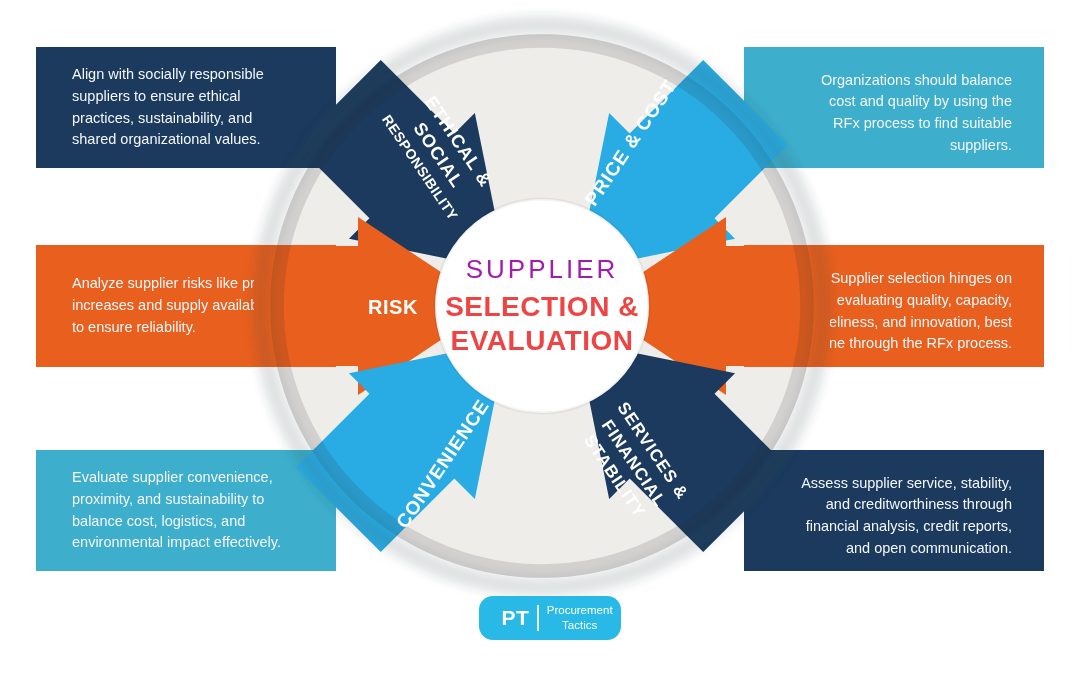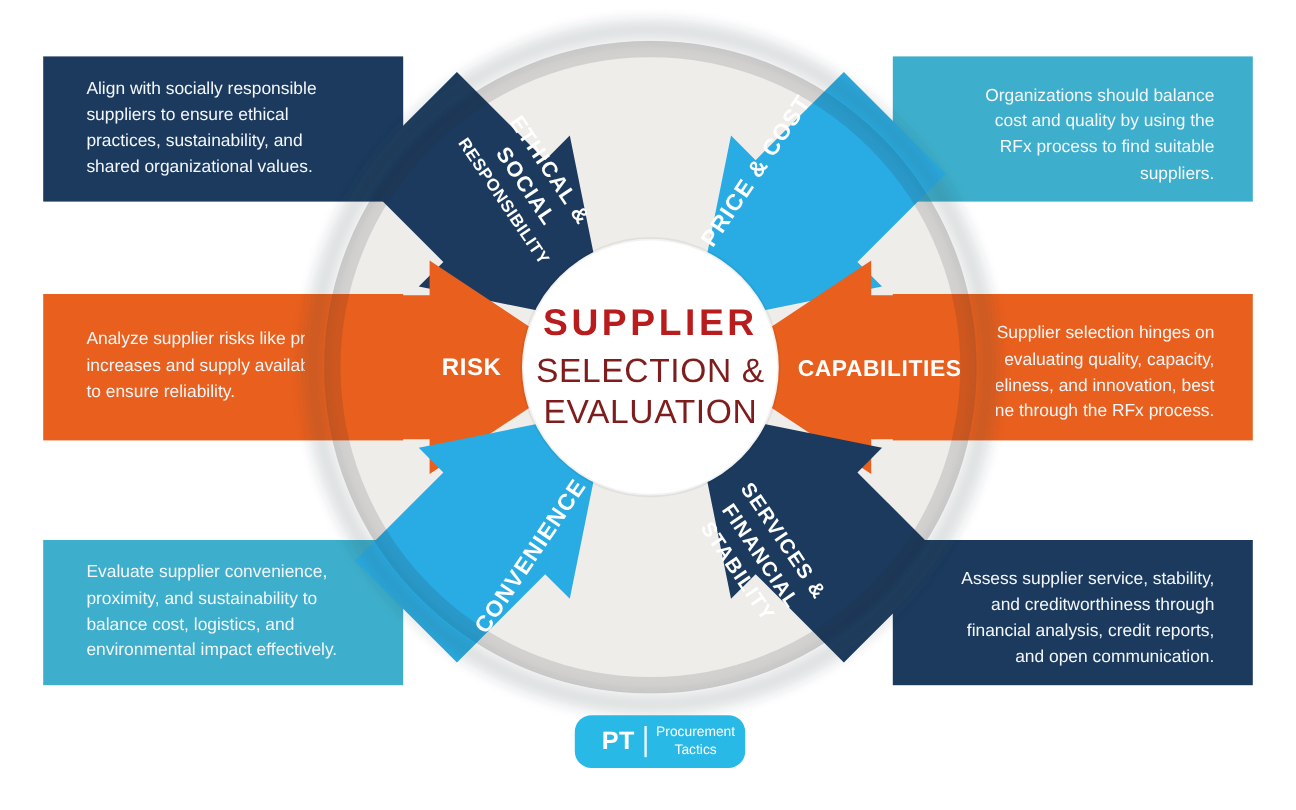--- a/index.html
+++ b/index.html
@@ -34,22 +34,22 @@
   .l-price{left:631px;top:143px;font-size:19px;transform:translate(-50%,-50%) rotate(-56deg);}
   .l-risk{left:393px;top:307px;font-size:20px;letter-spacing:0.5px;transform:translate(-50%,-50%);}
   .l-capabilities{left:733px;top:308px;font-size:19px;letter-spacing:0.5px;transform:translate(-50%,-50%);}
   .l-convenience{left:443px;top:464px;font-size:19px;transform:translate(-50%,-50%) rotate(-56deg);}
   .l-services{left:633px;top:464px;transform:translate(-50%,-50%) rotate(56deg);}
   
   .center-title{
     position:absolute;left:542px;top:306px;transform:translate(-50%,-50%);
     text-align:center;white-space:nowrap;
   }
-  .center-title .t1{font-size:31px;font-weight:700;letter-spacing:3px;color:#b91c1c;margin-bottom:5px;}
-  .center-title .t2,.center-title .t3{font-size:28px;font-weight:400;letter-spacing:0.5px;color:#7f1d1d;line-height:34px;}
+  .center-title .t1{font-size:26px;font-weight:400;letter-spacing:3px;color:#a21caf;margin-bottom:5px;}
+  .center-title .t2,.center-title .t3{font-size:28px;font-weight:700;letter-spacing:0.5px;color:#ef4444;line-height:34px;}
   
   .logo{
     position:absolute;left:479px;top:596px;width:128px;height:44px;border-radius:14px;
     display:flex;align-items:center;justify-content:center;gap:8px;color:#ffffff;
   }
   .logo .abbr{font-size:21px;font-weight:800;letter-spacing:0.5px;}
   .logo .divider{width:1.5px;height:26px;background:#ffffff;opacity:0.9;}
   .logo .name{font-size:11.5px;line-height:1.3;text-align:center;}
 </style>
 </head>
@@ -99,21 +99,20 @@
     </g>
   </svg>
 
   <div class="seg-label l-ethical">
     <div class="big">ETHICAL &amp;</div>
     <div class="big">SOCIAL</div>
     <div class="small">RESPONSIBILITY</div>
   </div>
   <div class="seg-label l-price">PRICE &amp; COST</div>
   <div class="seg-label l-risk">RISK</div>
-  <div class="seg-label l-capabilities">CAPABILITIES</div>
   <div class="seg-label l-convenience">CONVENIENCE</div>
   <div class="seg-label l-services">
     <div class="mid">SERVICES &amp;</div>
     <div class="mid">FINANCIAL</div>
     <div class="mid">STABILITY</div>
   </div>
 
   <div class="center-title">
     <div class="t1">SUPPLIER</div>
     <div class="t2">SELECTION &amp;</div>

